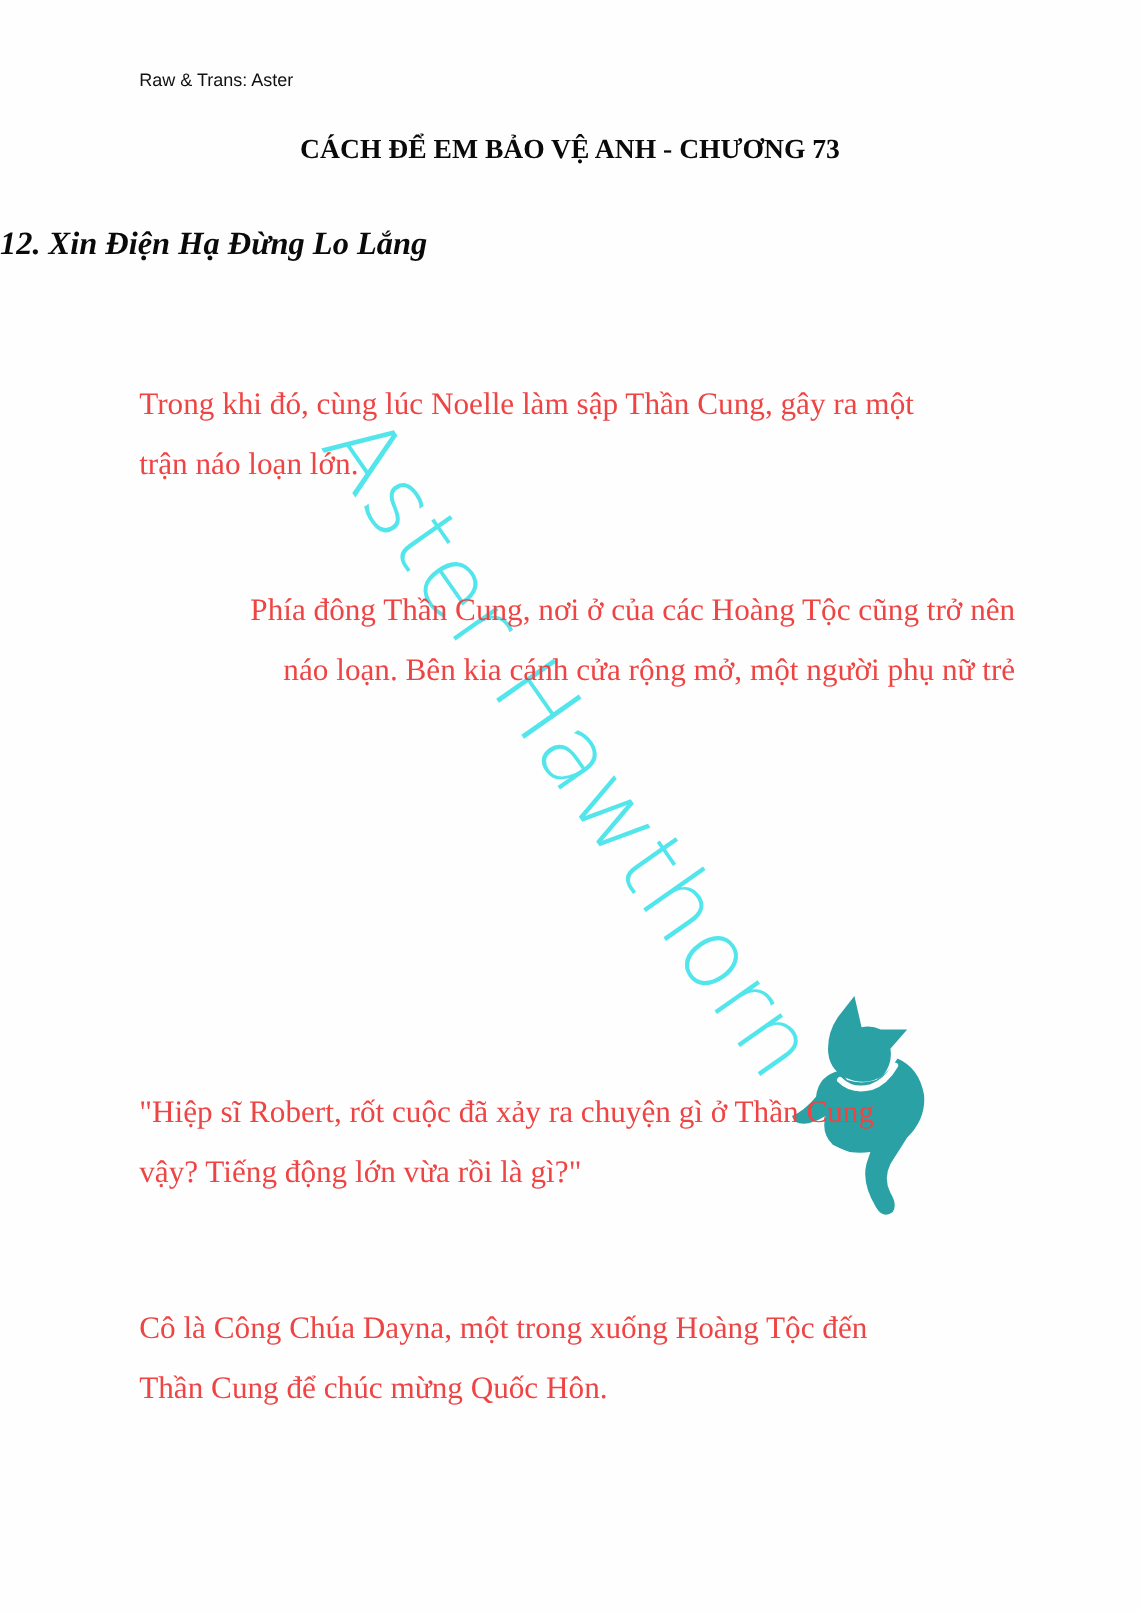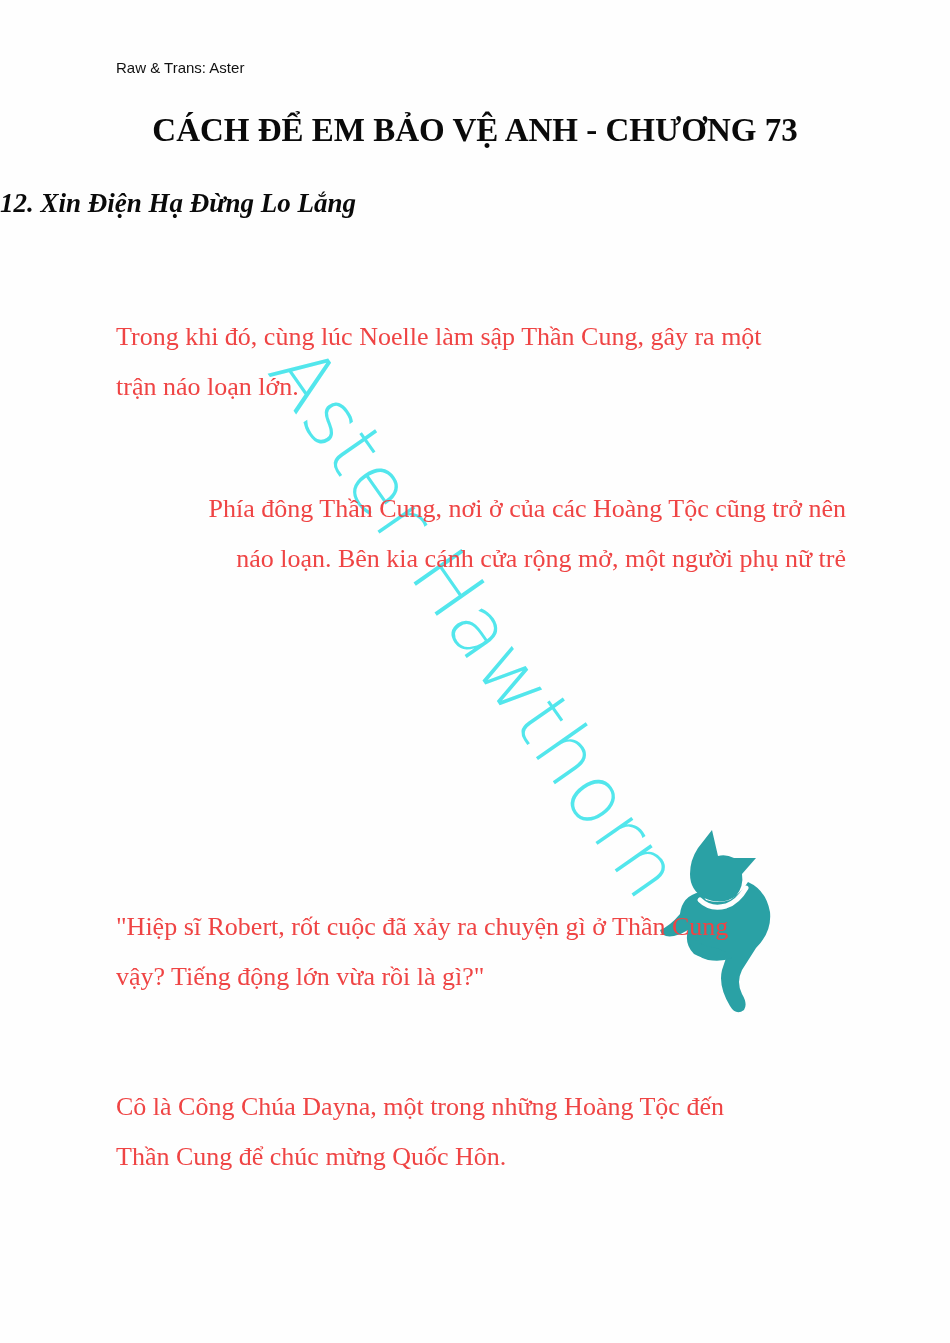--- a/index.html
+++ b/index.html
@@ -30,21 +30,21 @@
       z-index: 3;
     }
     .title {
       position: absolute;
       left: 0;
       top: 112px;
       width: 950px;
       text-align: center;
       font-family: "Liberation Serif", serif;
       font-weight: bold;
-      font-size: 33px;
+      font-size: 23px;
       letter-spacing: 0px;
       color: #0a0a0a;
       margin: 0;
       z-index: 3;
     }
     .subtitle {
       position: absolute;
       left: 0;
       top: 188px;
       width: 950px;
@@ -135,17 +135,17 @@
     <span class="line">náo loạn. Bên kia cánh cửa rộng mở, một người phụ nữ trẻ</span>
   </p>
 
 
   <p class="para" id="p4">
     <span class="line">"Hiệp sĩ Robert, rốt cuộc đã xảy ra chuyện gì ở Thần Cung</span>
     <span class="line">vậy? Tiếng động lớn vừa rồi là gì?"</span>
   </p>
 
   <p class="para" id="p5">
-    <span class="line">Cô là Công Chúa Dayna, một trong những Hoàng Tộc đến</span>
+    <span class="line">Cô là Công Chúa Dayna, một trong xuống Hoàng Tộc đến</span>
     <span class="line">Thần Cung để chúc mừng Quốc Hôn.</span>
   </p>
 
 </div>
 
 </body></html>

